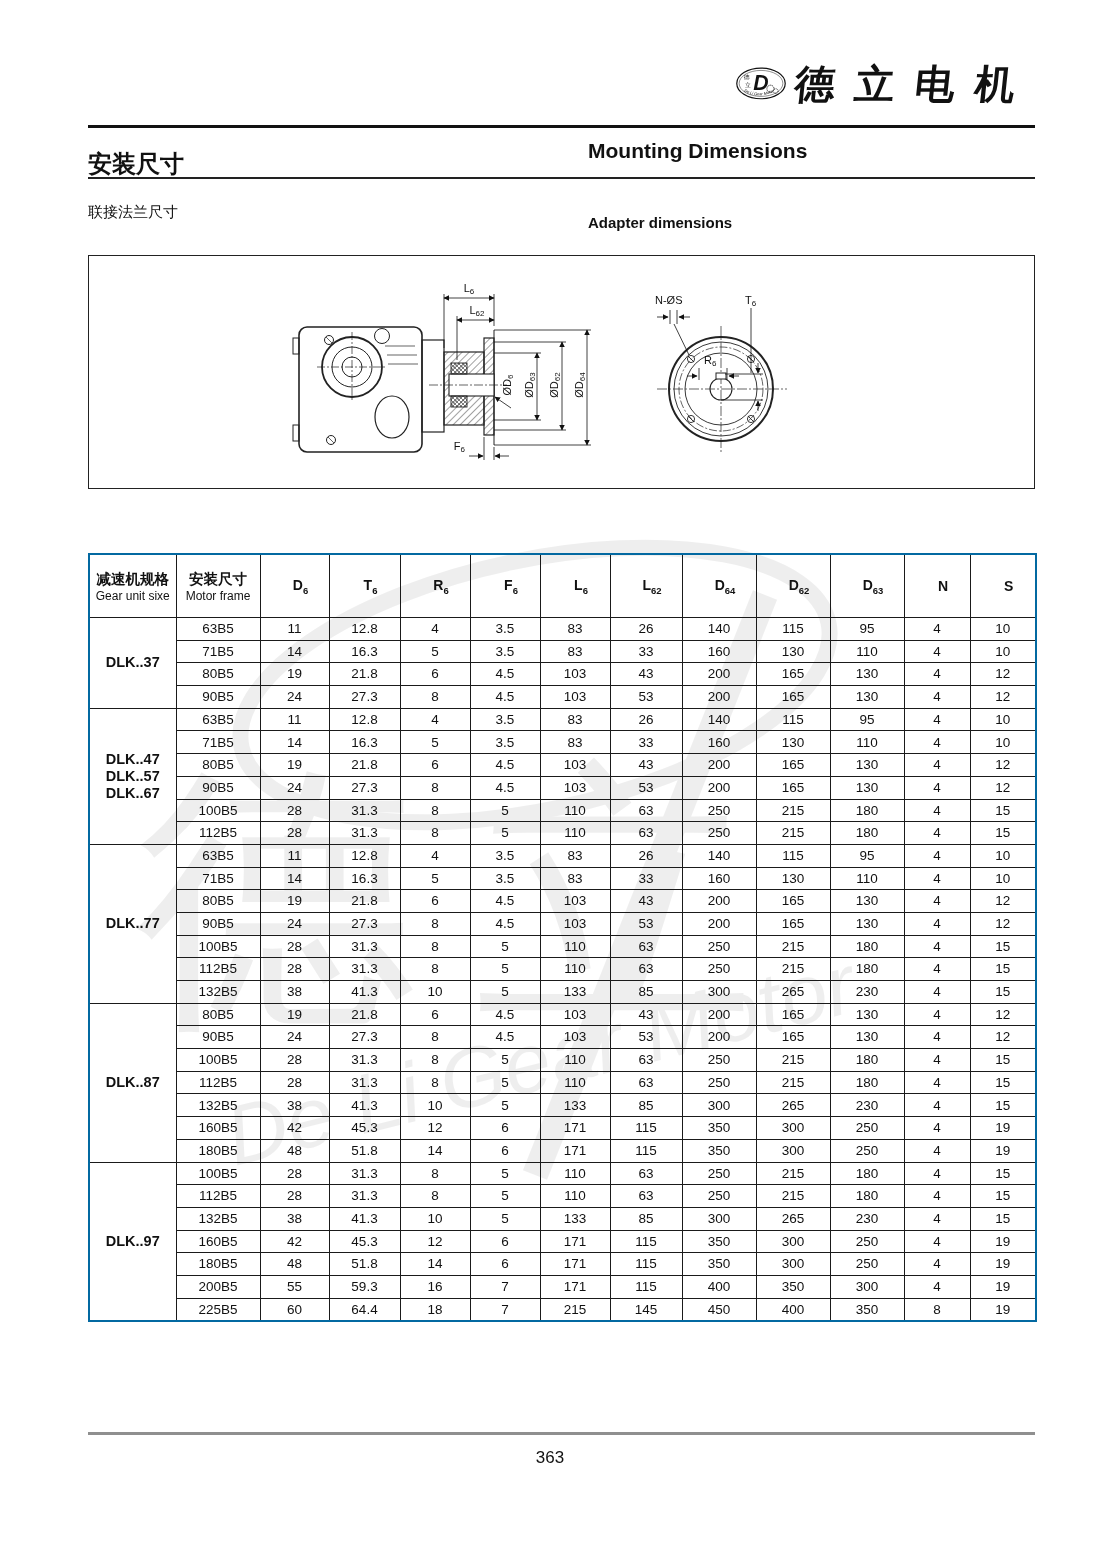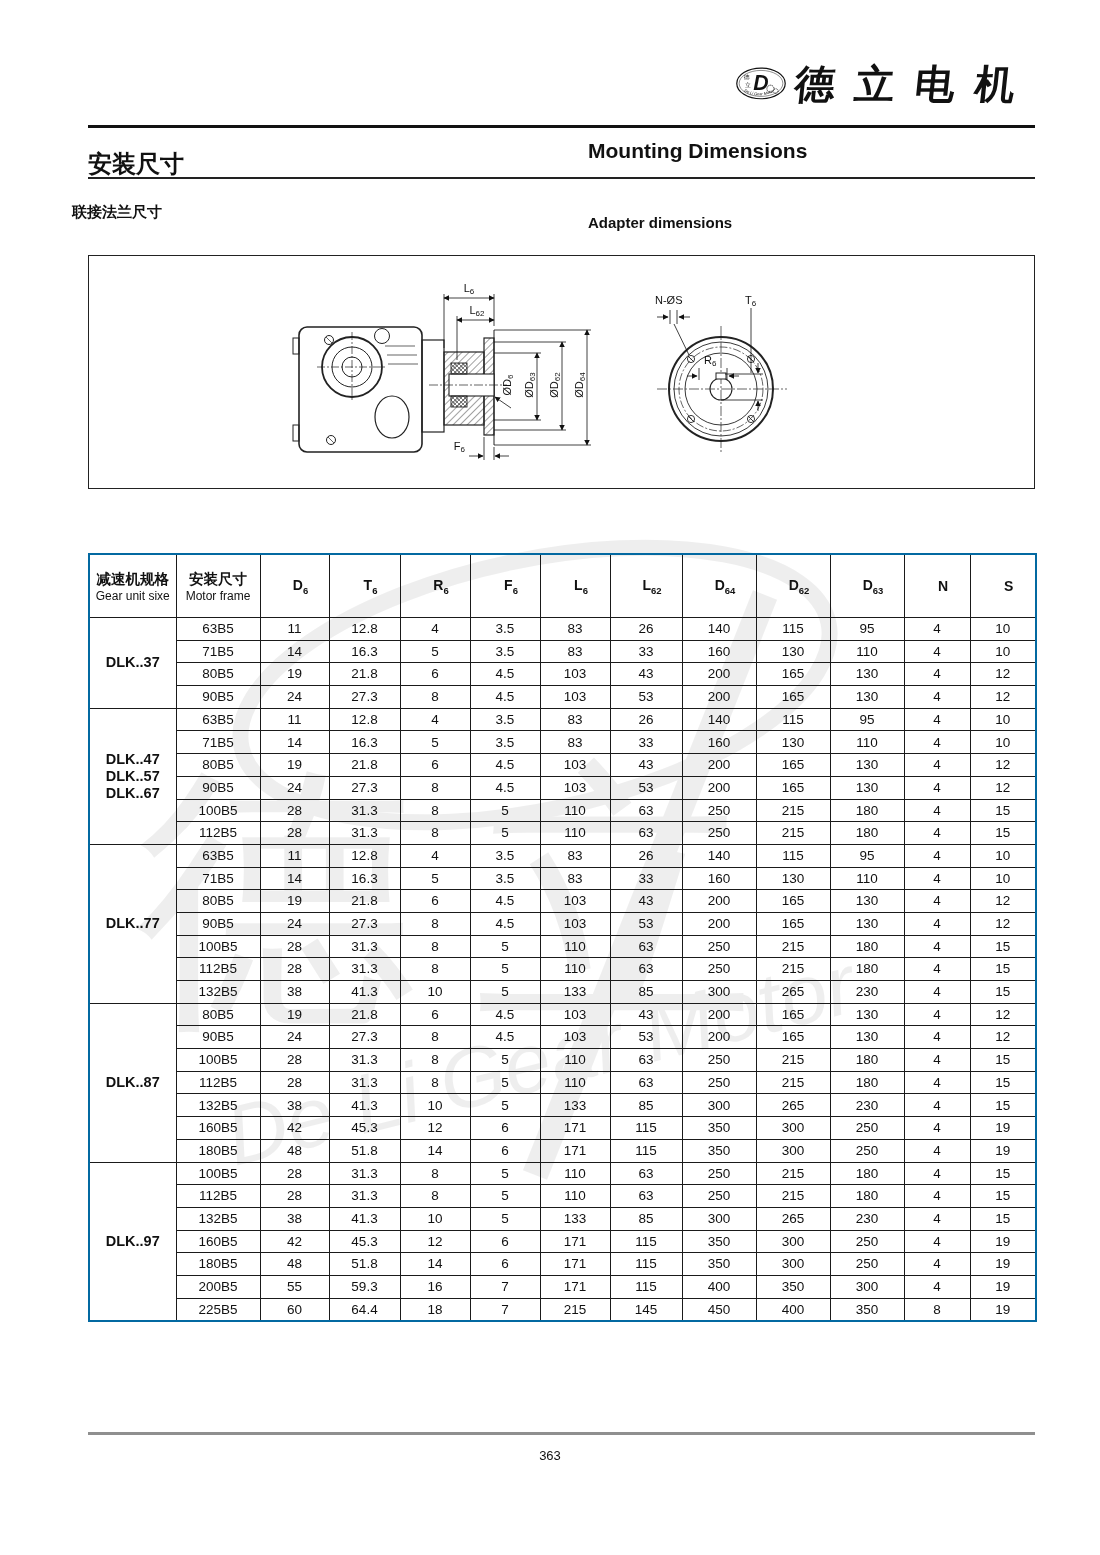--- a/index.html
+++ b/index.html
@@ -5,21 +5,21 @@
   html,body{margin:0;padding:0;background:#ffffff;}
   body{width:1100px;height:1555px;position:relative;font-family:"Liberation Sans","DejaVu Sans",sans-serif;color:#111;}
   .abs{position:absolute;}
   
   .logo-wrap{left:735px;top:48px;width:300px;height:72px;display:flex;align-items:center;}
   .brand-name{font-family:"DejaVu Serif","Liberation Serif",serif;font-weight:bold;font-size:40px;letter-spacing:20px;transform:skewX(-6deg);white-space:nowrap;margin-left:8px;}
   .rule-thick{left:88px;width:947px;height:3px;background:#111;}
   .rule-thin{left:88px;width:947px;height:2px;background:#222;}
   .title-cn{left:88px;top:136px;font-size:24px;font-weight:bold;margin-top:12px;}
   .title-en{left:588px;top:139px;font-size:21px;font-weight:bold;}
-  .sub-cn{left:72px;top:203px;font-size:15px;font-weight:bold;}
+  .sub-cn{left:88px;top:203px;font-size:15px;font-weight:normal;}
   .sub-en{left:588px;top:214px;font-size:15px;font-weight:bold;}
   
   .draw-box{left:88px;top:255px;width:945px;height:232px;border:1px solid #222;background:#fff;}
   svg text{font-family:"Liberation Sans","DejaVu Sans",sans-serif;}
   .dim{font-size:11px;fill:#111;}
   .dim .sub{font-size:8px;}
   
   .watermark{left:105px;top:525px;opacity:0.062;pointer-events:none;}
   
   .tbl-wrap{left:88px;top:553px;width:947px;}
@@ -27,21 +27,21 @@
   th,td{border:1px solid #1a1a1a;text-align:center;vertical-align:middle;padding:0;}
   th{height:62px;font-size:14px;}
   th .hcn{font-size:14.5px;font-weight:bold;line-height:20px;}
   th .hen{font-size:12px;font-weight:normal;line-height:15px;}
   th.sym{font-weight:bold;font-size:14px;padding-left:12px;}
   th sub{font-size:9.5px;font-weight:bold;}
   td{height:21.7px;font-size:13.5px;line-height:1;}
   td.glabel{font-weight:bold;font-size:14.5px;line-height:17px;}
   
   .footer-rule{left:88px;top:1432px;width:947px;height:3px;background:#8f8f8f;}
-  .page-num{left:0;top:1448px;width:1100px;text-align:center;font-size:13px;}
+  .page-num{left:0;top:1448px;width:1100px;text-align:center;font-size:17px;}
 </style>
 </head>
 <body>
 
 <div class="abs logo-wrap">
   <svg width="88" height="64" viewBox="0 0 88 64">
     <ellipse cx="44" cy="31" rx="41" ry="26" fill="none" stroke="#111" stroke-width="2"></ellipse>
     <ellipse cx="44" cy="31" rx="37" ry="22" fill="none" stroke="#111" stroke-width="0.8"></ellipse>
     <text x="15" y="23" font-size="10" fill="#111">德</text>
     <text x="17" y="37" font-size="10" fill="#111">立</text>

